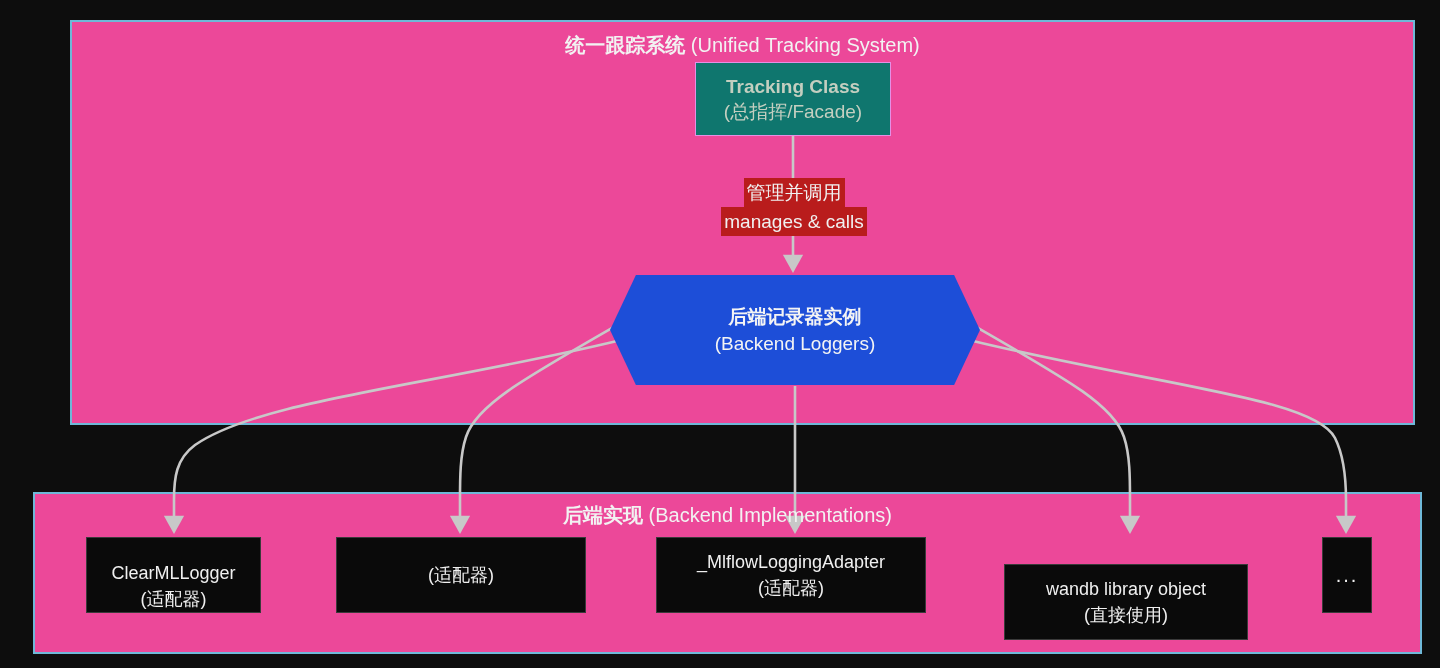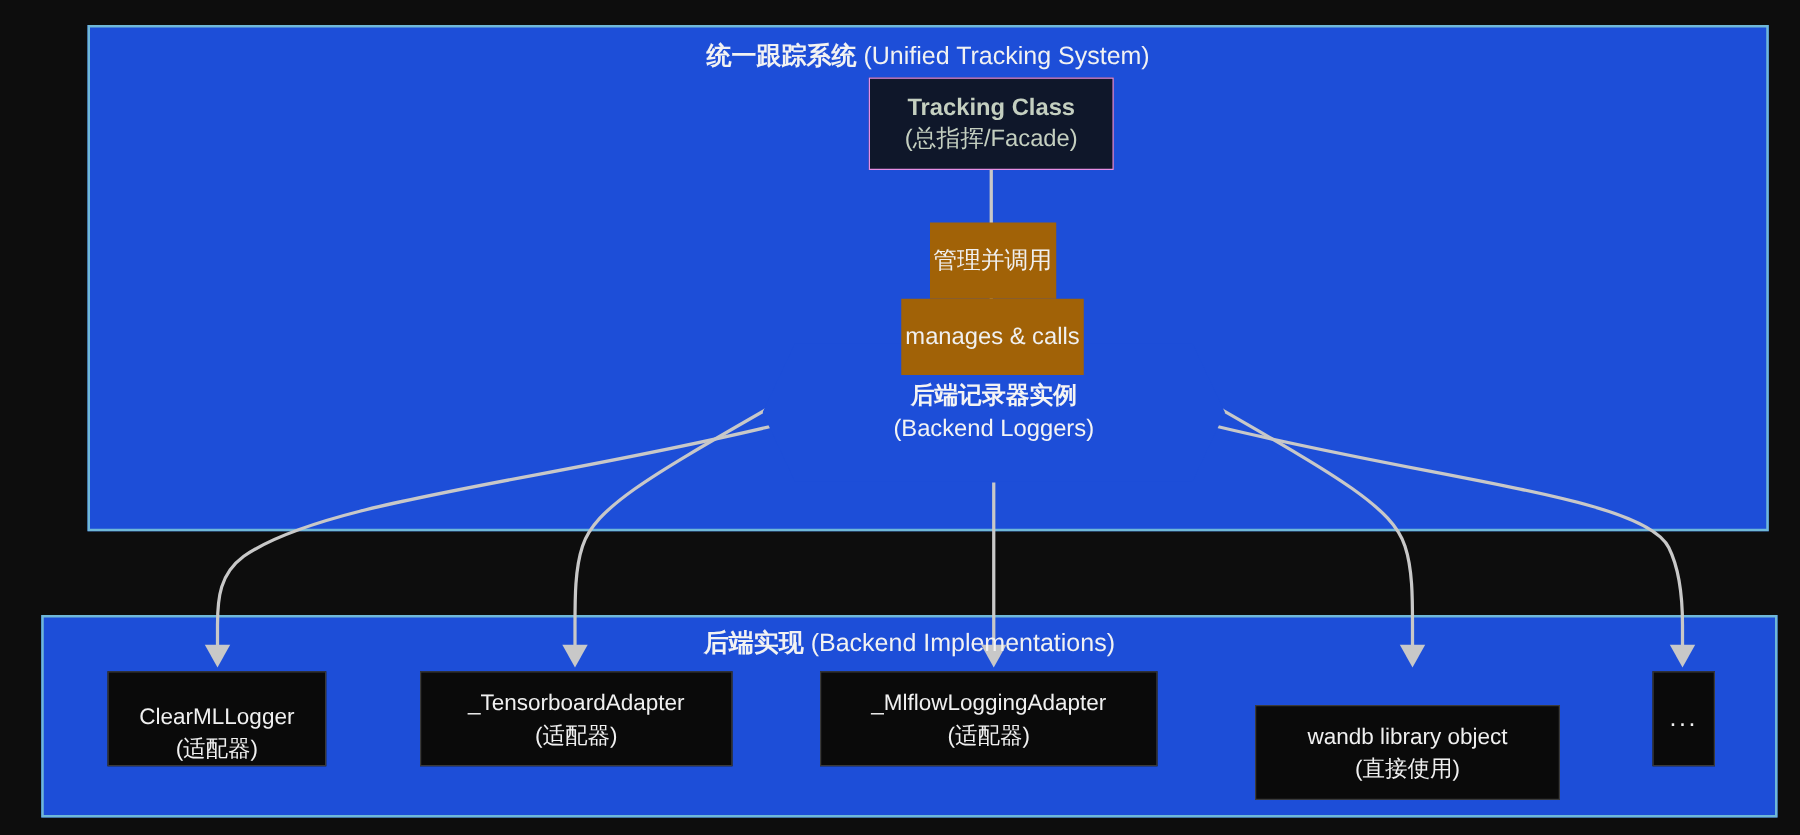--- a/index.html
+++ b/index.html
@@ -19,21 +19,21 @@
   #stage {
     position: absolute;
     left: 0; top: 0;
     width: 1440px;
     height: 668px;
   }
 
   
   .subgraph {
     position: absolute;
-    background: #1d4ed8;
+    background: #ec4899;
     border: 2px solid #6fb8d8;
     box-sizing: border-box;
   }
   #sg-top {
     left: 70px;  top: 20px;
     width: 1345px; height: 405px;
   }
   #sg-bottom {
     left: 33px;  top: 492px;
     width: 1389px; height: 162px;
@@ -68,21 +68,21 @@
     flex-direction: column;
     align-items: center;
     justify-content: center;
     text-align: center;
     z-index: 5;
   }
 
   #node-tracking {
     left: 695px; top: 62px;
     width: 196px; height: 74px;
-    background: #0f172a;
+    background: #0f766e;
     border: 1px solid #e58fe5;
     color: #c4cfc0;
     font-size: 19px;
     line-height: 25px;
   }
   #node-tracking .l1 { font-weight: 700; }
 
   #node-backend {
     left: 610px; top: 275px;
     width: 370px; height: 110px;
@@ -115,22 +115,22 @@
     position: absolute;
     left: 694px; top: 178px;
     width: 200px;
     text-align: center;
     z-index: 6;
     color: #f0f0f0;
     font-size: 19px;
     line-height: 29px;
   }
   #edge-label span {
-    background: #a16207;
-    padding: 16px 3px;
+    background: #b91c1c;
+    padding: 0 3px;
     display: inline-block;
   }
 </style>
 </head>
 <body>
 
 <div id="stage">
 
   <div class="subgraph" id="sg-top">
     <div class="sg-title"><span class="cjk">统一跟踪系统</span><span> (Unified Tracking System)</span></div>
@@ -174,21 +174,20 @@
     <div class="l1">后端记录器实例</div>
     <div class="l2">(Backend Loggers)</div>
   </div>
 
   <div class="node leaf" id="node-clearml">
     <div class="l1">ClearMLLogger</div>
     <div class="l2">(适配器)</div>
   </div>
 
   <div class="node leaf" id="node-tb">
-    <div class="l1">_TensorboardAdapter</div>
     <div class="l2">(适配器)</div>
   </div>
 
   <div class="node leaf" id="node-mlflow">
     <div class="l1">_MlflowLoggingAdapter</div>
     <div class="l2">(适配器)</div>
   </div>
 
   <div class="node leaf" id="node-wandb">
     <div class="l1">wandb library object</div>

